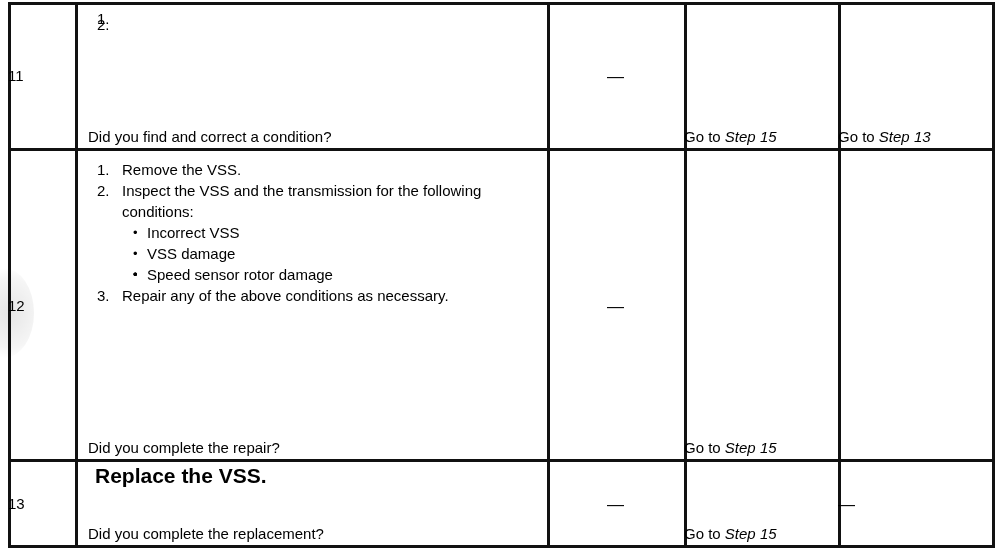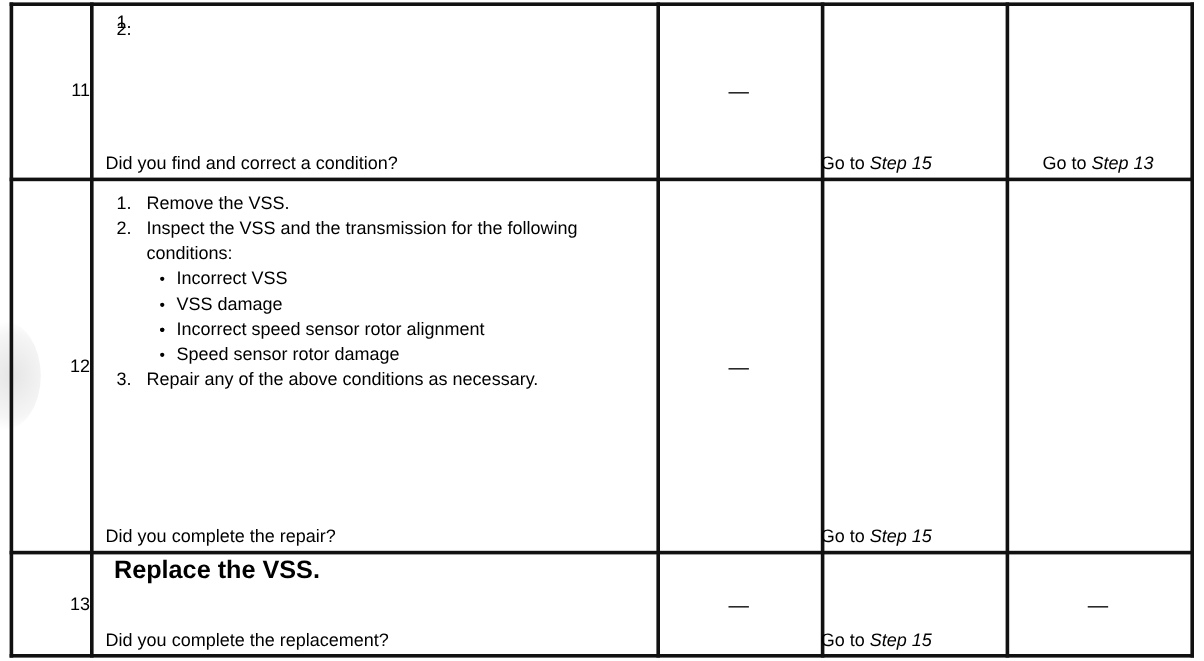--- a/index.html
+++ b/index.html
@@ -39,25 +39,25 @@
   .vr{position:absolute;top:0;background:#111;width:3px;}
   .vr.v-left {left:0px;    height:546px;}
   .vr.v-c1   {left:67px;   height:546px;}
   .vr.v-c2   {left:539px;  height:546px;}
   .vr.v-c3   {left:676px;  height:546px;}
   .vr.v-c4   {left:830px;  height:546px;}
   .vr.v-right{left:984px;  height:546px;}
 
   
   .cell{position:absolute;box-sizing:border-box;}
-  .col-step{left:0px;width:67px;text-align:right;}
+  .col-step{left:0px;width:67px;text-align:left;}
   .col-act {left:67px;width:472px;}
   .col-val {left:539px;width:137px;text-align:center;}
   .col-yes {left:676px;width:154px;}
-  .col-no  {left:830px;width:154px;text-align:center;}
+  .col-no  {left:830px;width:154px;}
 
   .stepnum{font-size:15px;line-height:1;}
   .dash{font-size:17px;line-height:1;letter-spacing:0;}
   .goto{font-size:15px;line-height:1;white-space:nowrap;}
   .goto i{font-style:italic;}
 
   
   .actions{position:absolute;left:22px;top:0;right:6px;}
   .li{position:relative;font-size:15px;line-height:21px;padding-left:25px;}
   .li > .num{position:absolute;left:0;top:0;width:20px;text-align:left;}
@@ -134,21 +134,20 @@
           </div>
           <div class="bli">
             <span class="bullet">•</span>
             <span>VSS damage</span>
           </div>
           <div class="bli">
             <span class="bullet">•</span>
           </div>
           <div class="bli">
             <span class="bullet">•</span>
-            <span>Incorrect speed sensor rotor alignment</span>
           </div>
           <div class="bli">
             <span class="bullet">•</span>
             <span>Speed sensor rotor damage</span>
           </div>
         </div>
         <div class="li">
           <span class="num">3.</span>
           <span>Repair any of the above conditions as necessary.</span>
         </div>

